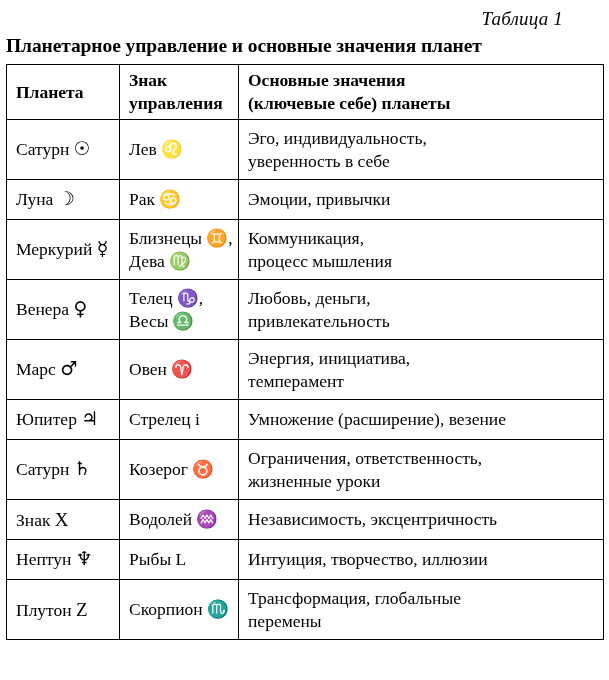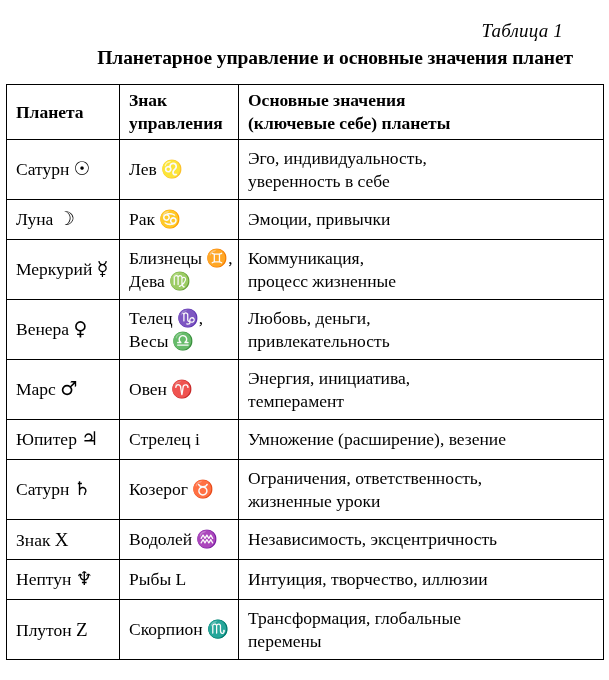--- a/index.html
+++ b/index.html
@@ -14,45 +14,45 @@
     font-family: "Liberation Serif", "DejaVu Serif", serif;
     color: #000000;
     -webkit-font-smoothing: antialiased;
   }
 
   .page {
     width: 579px;
     height: 680px;
     position: relative;
     box-sizing: border-box;
-    padding: 16px 6px;
+    padding: 4px 6px;
   }
 
   .table-caption {
     text-align: right;
     font-style: italic;
     font-size: 19px;
     line-height: 1;
     padding: 5px 10px 0 0;
     letter-spacing: 0.2px;
   }
 
   .table-title {
-    text-align: right;
+    text-align: left;
     font-weight: bold;
     font-size: 19.5px;
     line-height: 1.1;
     padding: 7px 0 8px 0;
     letter-spacing: -0.1px;
   }
 
   table.planets {
     border-collapse: collapse;
     width: 597px;
-    margin: 8px auto;
+    margin: 0 auto;
     table-layout: fixed;
     border-radius: 16px;
   }
 
   table.planets td,
   table.planets th {
     border: 1.6px solid #000000;
     padding: 0 9px;
     vertical-align: middle;
     text-align: left;
@@ -139,21 +139,21 @@
           </td>
         </tr>
         <tr class="two-line">
           <td><span class="nowrap">Меркурий</span> <span class="glyph-lg">☿</span></td>
           <td>
             <span class="cellline">Близнецы ♊,</span>
             <span class="cellline">Дева ♍</span>
           </td>
           <td>
             <span class="cellline">Коммуникация,</span>
-            <span class="cellline">процесс жизненные</span>
+            <span class="cellline">процесс мышления</span>
           </td>
         </tr>
         <tr class="two-line">
           <td><span class="nowrap">Венера</span> <span class="glyph-lg">♀</span></td>
           <td>
             <span class="cellline">Телец ♑,</span>
             <span class="cellline">Весы ♎</span>
           </td>
           <td>
             <span class="cellline">Любовь, деньги,</span>

